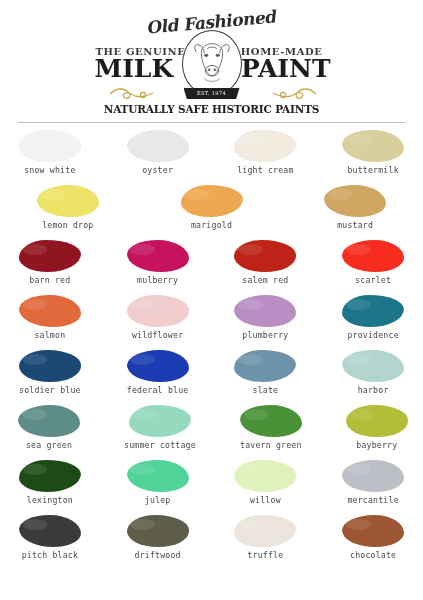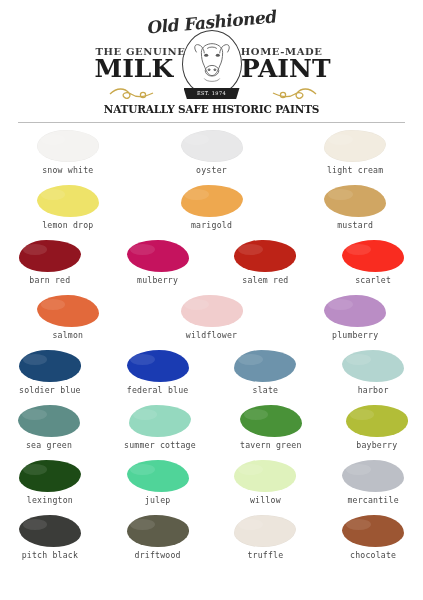--- a/index.html
+++ b/index.html
@@ -277,20 +277,26 @@
             <div class="blob pale" style="background: rgb(232, 232, 233); border-radius: 52% 48% 46% 54% / 48% 56% 44% 52%;"></div>
           </div>
           <div class="label">oyster</div>
         </div>
         <div class="cell">
           <div class="blob-wrap">
             <div class="blob pale" style="background: rgb(242, 236, 224); border-radius: 44% 56% 54% 46% / 56% 44%;"></div>
           </div>
           <div class="label">light cream</div>
         </div>
+        <div class="cell">
+          <div class="blob-wrap">
+            <div class="blob" style="background: rgb(217, 207, 158); border-radius: 50% 50% 44% 56% / 44% 58% 42% 56%;"></div>
+          </div>
+          <div class="label">buttermilk</div>
+        </div>
       </div>
       <div class="row">
         <div class="cell">
           <div class="blob-wrap">
             <div class="blob" style="background: rgb(238, 227, 107); border-radius: 52% 48% 46% 54% / 48% 56% 44% 52%;"></div>
           </div>
           <div class="label">lemon drop</div>
         </div>
         <div class="cell">
           <div class="blob-wrap">
@@ -343,20 +349,26 @@
             <div class="blob" style="background: rgb(240, 205, 205); border-radius: 46% 54% 50% 50% / 52% 48% 50% 50%;"></div>
           </div>
           <div class="label">wildflower</div>
         </div>
         <div class="cell">
           <div class="blob-wrap">
             <div class="blob" style="background: rgb(185, 141, 196); border-radius: 52% 48% 46% 54% / 48% 56% 44% 52%;"></div>
           </div>
           <div class="label">plumberry</div>
         </div>
+        <div class="cell">
+          <div class="blob-wrap">
+            <div class="blob" style="background: rgb(29, 117, 135); border-radius: 44% 56% 54% 46% / 56% 44%;"></div>
+          </div>
+          <div class="label">providence</div>
+        </div>
       </div>
       <div class="row">
         <div class="cell">
           <div class="blob-wrap">
             <div class="blob" style="background: rgb(29, 72, 116); border-radius: 46% 54% 50% 50% / 52% 48% 50% 50%;"></div>
           </div>
           <div class="label">soldier blue</div>
         </div>
         <div class="cell">
           <div class="blob-wrap">

